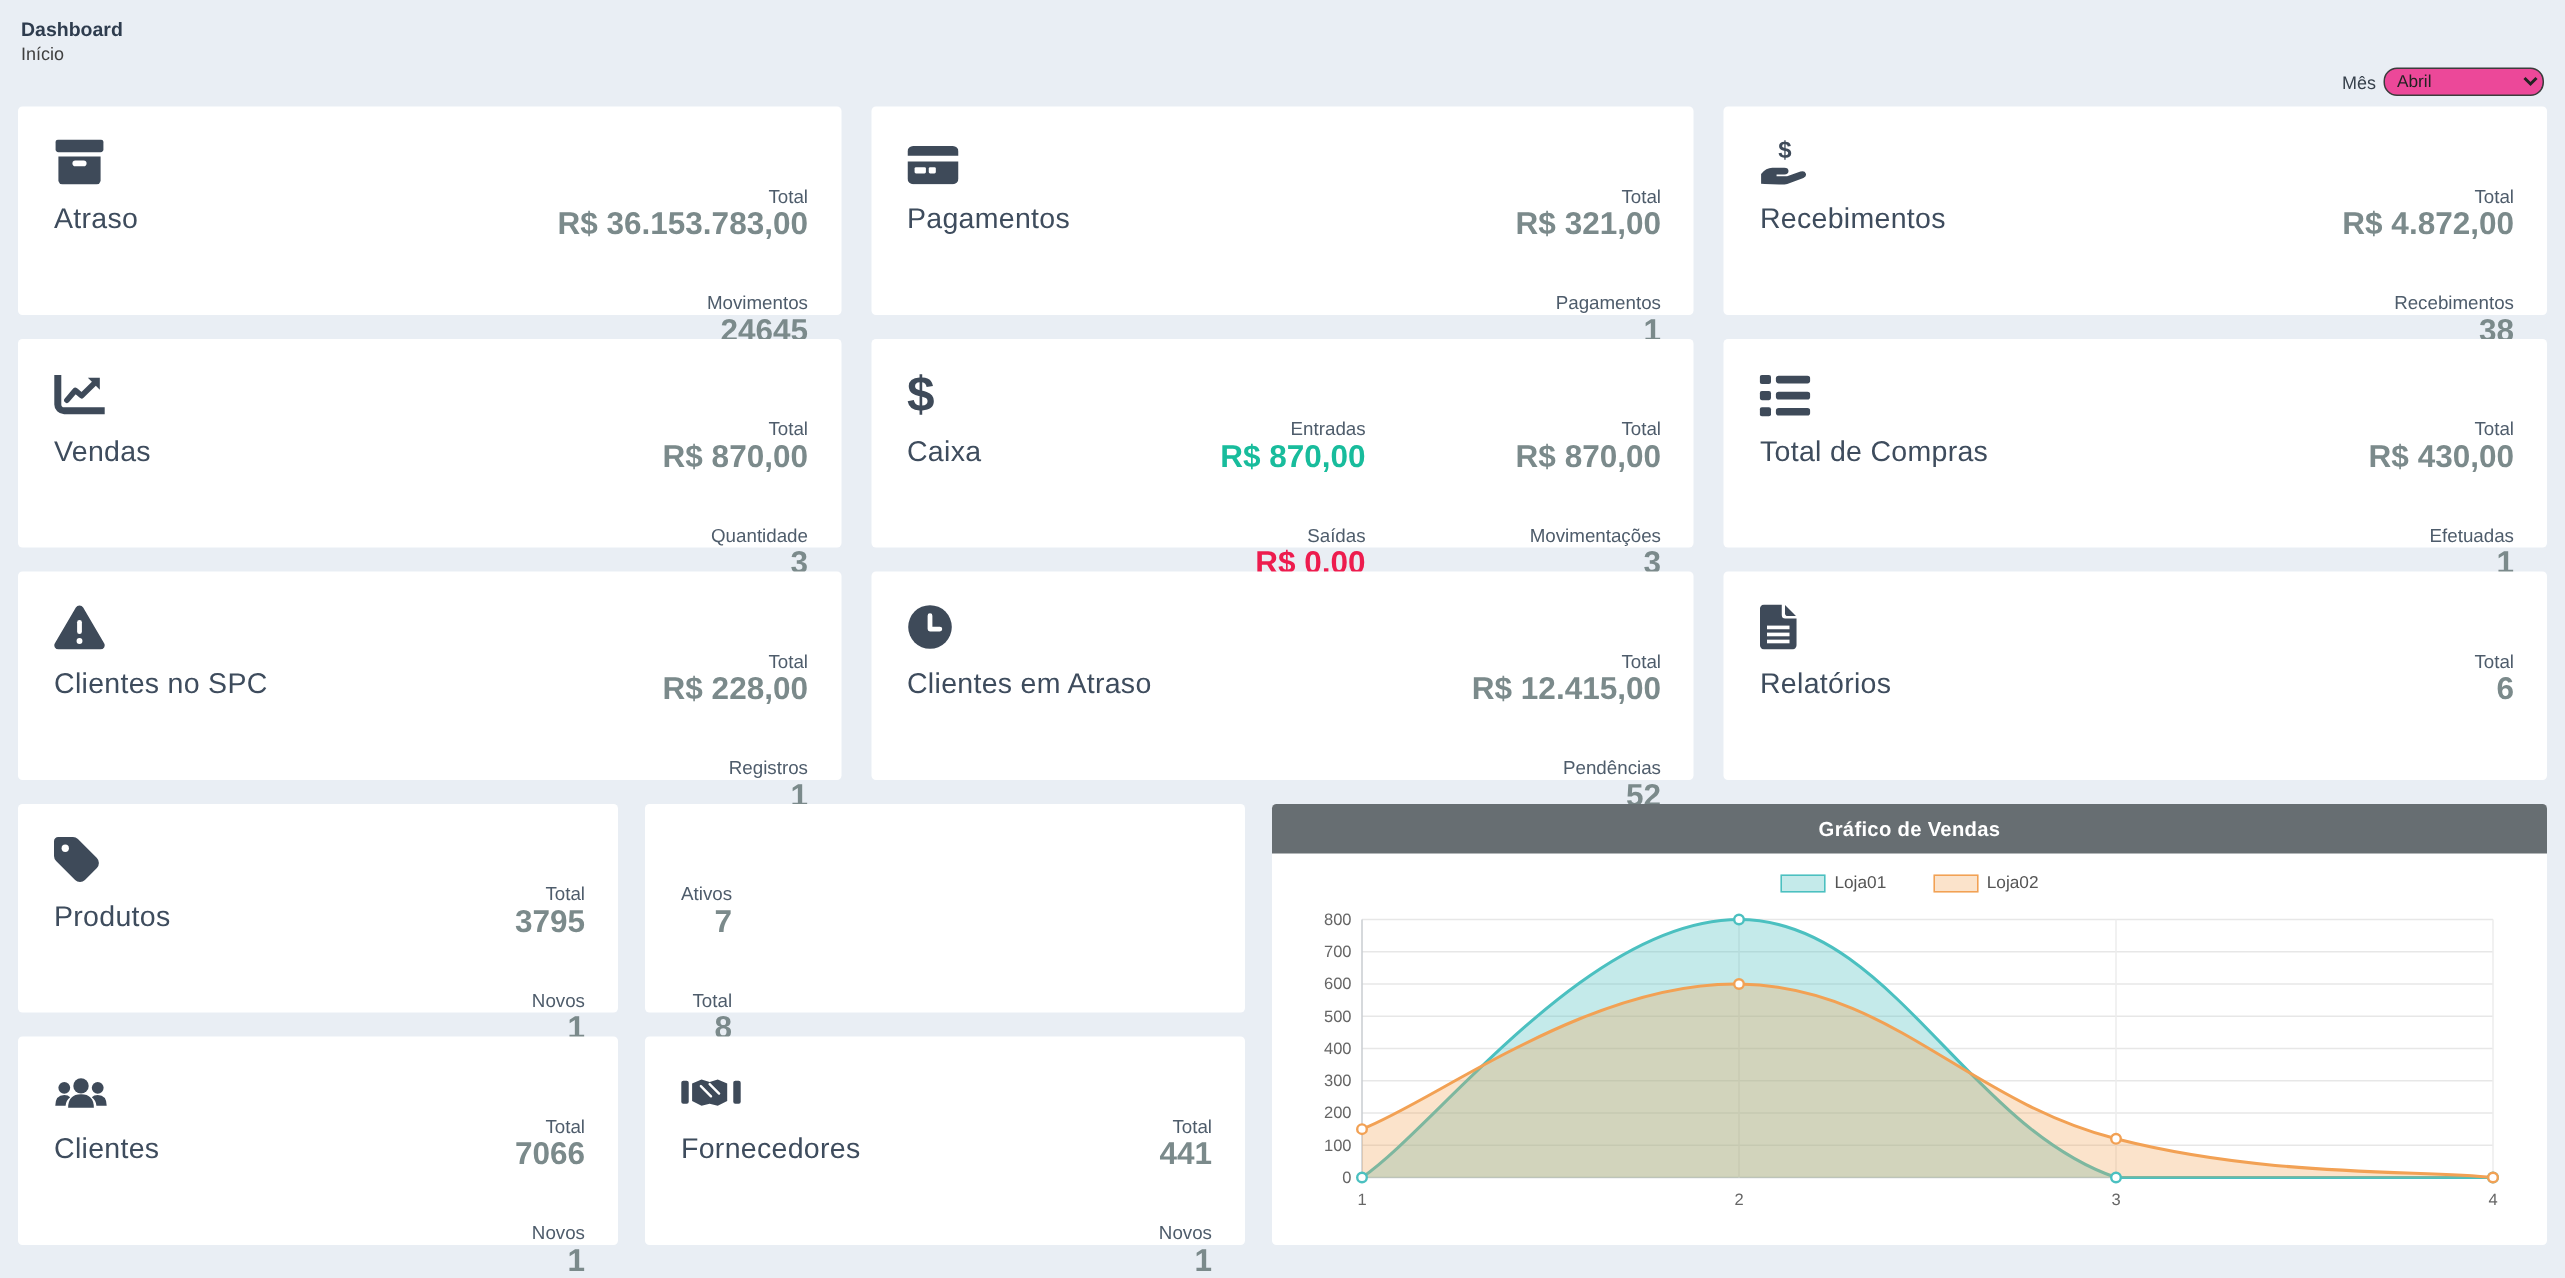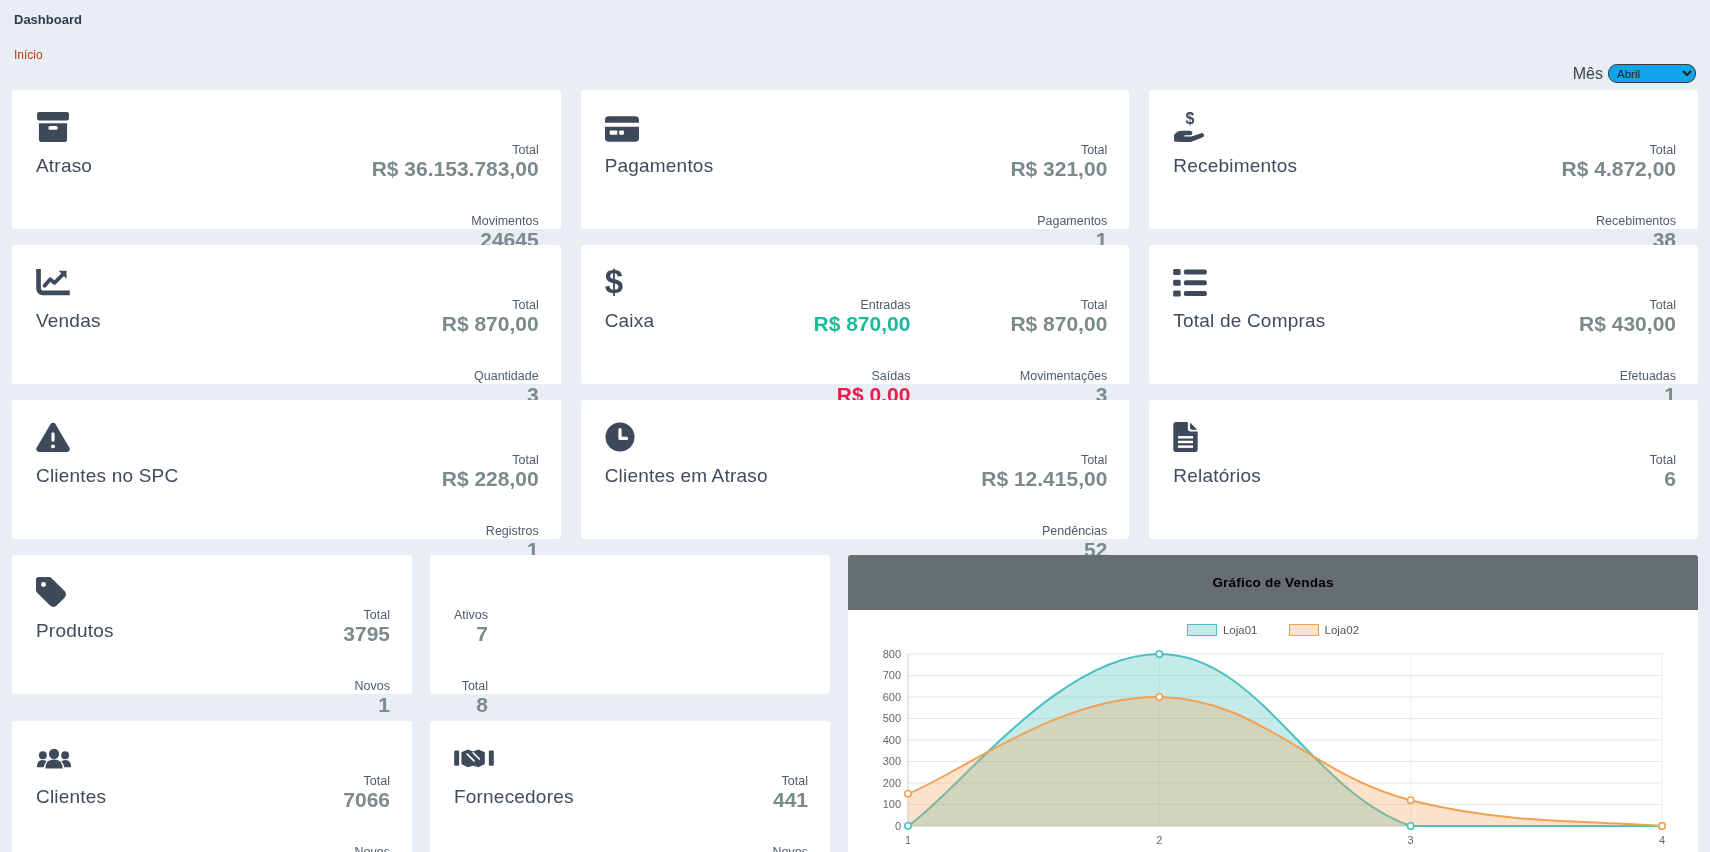--- a/index.html
+++ b/index.html
@@ -7,26 +7,26 @@
     width:1710px;height:852px;overflow:hidden;
     background:#e9eef4;
     font-family:"Liberation Sans", sans-serif;
     box-sizing:border-box;
     padding:10px 12px 0 12px;
   }
   *{box-sizing:border-box;}
   
   .page-header{margin:2px 0 0 2px;}
   .page-title{font-size:13px;font-weight:700;color:#2e3c4e;}
-  .breadcrumb{font-size:12px;color:#c2410c;margin-top:21px;}
+  .breadcrumb{font-size:12px;color:#404040;margin-top:2px;}
   .filter-row{display:flex;justify-content:flex-end;align-items:center;gap:5px;margin:2px 2px 7px 0;}
-  .filter-label{font-size:16px;color:#38424d;}
+  .filter-label{font-size:12px;color:#38424d;}
   .month-select{
-    font-size:11.5px;height:19px;width:88px;
-    border:1.4px solid #3c3c3c;border-radius:9px;background:#0ea5e9;color:#222;
+    font-size:11.5px;height:19px;width:107px;
+    border:1.4px solid #3c3c3c;border-radius:9px;background:#ec4899;color:#222;
     padding:0 4px;font-family:"Liberation Sans",sans-serif;
   }
   
   .top-grid{display:grid;grid-template-columns:repeat(3,1fr);gap:16px 20px;}
   .bottom-grid{display:grid;grid-template-columns:400px 400px 1fr;gap:16px 18px;margin-top:16px;}
   
   .card{background:#fff;border-radius:3px;}
   .stat-card{height:139px;display:flex;justify-content:space-between;padding:20px 22px 12px 24px;}
   .card-left{display:flex;flex-direction:column;align-items:flex-start;}
   .icon{color:#3e4a59;height:32px;display:flex;align-items:flex-end;}
@@ -35,22 +35,22 @@
   .stat{margin-bottom:5px;}
   .stat-label{font-size:12.5px;color:#4e5c6b;margin-top:33px;}
   .stat-value{font-size:21px;font-weight:700;color:#7b8a8b;line-height:1.15;}
   .caixa-right{display:flex;gap:100px;}
   .flow-in  .stat-value{color:var(--success,#18bc9c);}
   .flow-out .stat-value{color:var(--danger,#ed1c4e);}
   .dollar-glyph{font-size:33px;font-weight:700;line-height:30px;}
   
   .chart-card{grid-column:3;grid-row:1 / span 2;display:flex;flex-direction:column;}
   .chart-header{
-    background:var(--chart-header-bg,#676e72);color:#000000;font-weight:700;font-size:13.5px;
-    text-align:center;padding:20px 0;border-radius:3px 3px 0 0;letter-spacing:.2px;
+    background:var(--chart-header-bg,#676e72);color:#ffffff;font-weight:700;font-size:13.5px;
+    text-align:center;padding:9px 0;border-radius:3px 3px 0 0;letter-spacing:.2px;
   }
   .chart-body{flex:1;padding:4px 14px 0 14px;}
   .legend{display:flex;justify-content:center;gap:31px;margin:10px 0 2px 0;}
   .legend-item{display:flex;align-items:center;gap:6px;font-size:11.5px;color:#555;cursor:pointer;}
   .legend-box{width:30px;height:12px;border:1px solid #999;display:inline-block;}
   .chart-svg{display:block;width:100%;height:232px;}
 </style>
 </head>
 <body>
 

